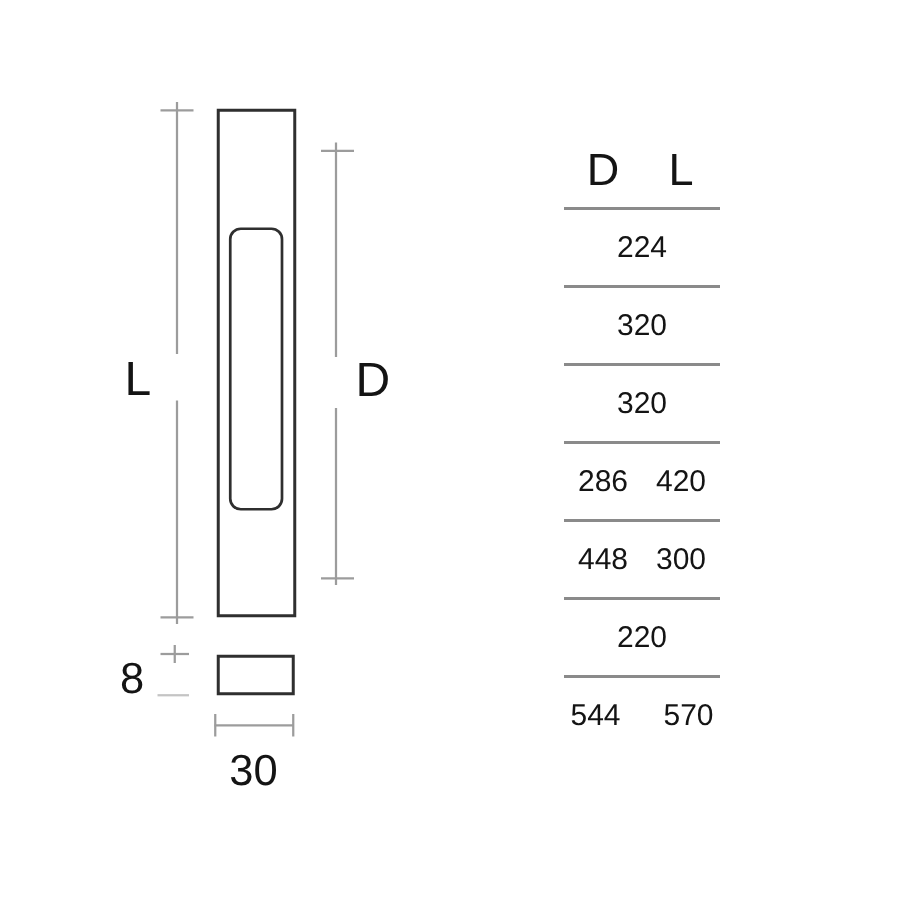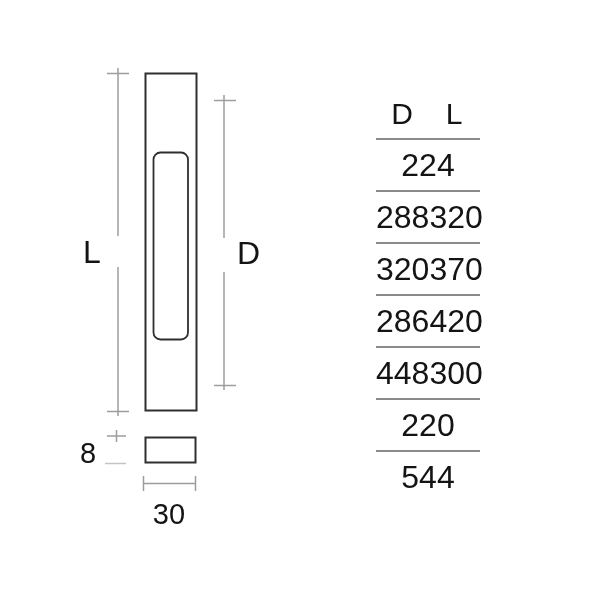--- a/index.html
+++ b/index.html
@@ -27,21 +27,21 @@
   }
   .lbl.small { font-size: 29px; }
   .lbl.w30 { width: 60px; text-align: center; }
 
   .size-table { position: absolute; left: 376px; top: 90px; width: 104px; }
   .t-header { height: 48px; display: flex; border-bottom: 2px solid var(--table-rule, #8a8a8a); }
   .t-row { height: 50px; display: flex; border-bottom: 2px solid var(--table-rule, #8a8a8a); }
   .t-row:last-child { border-bottom: none; gap: 20px; }
   .t-header .cell, .t-row .cell {
     flex: 1; display: flex; align-items: center; justify-content: center;
-    color: var(--text, #141414); font-size: 32px;
+    color: var(--text, #141414); font-size: 20px;
   }
   .t-header .cell { font-size: 30px; }
 </style>
 </head>
 <body style="--background: #ffffff; --stroke-dark: #2f2f2f; --stroke-dim: #9c9c9c; --stroke-dim-light: #c4c4c4; --table-rule: #8a8a8a; --text: #141414;">
 
 <div class="canvas">
 
   <svg class="linework" viewBox="0 0 600 600" xmlns="http://www.w3.org/2000/svg">
 
@@ -84,36 +84,35 @@
 
   <div class="size-table">
     <div class="t-header">
       <span class="cell">D</span>
       <span class="cell">L</span>
     </div>
     <div class="t-row">
       <span class="cell">224</span>
     </div>
     <div class="t-row">
-      <span class="cell">288</span>
       <span class="cell">320</span>
     </div>
     <div class="t-row">
       <span class="cell">320</span>
-      <span class="cell">370</span>
     </div>
     <div class="t-row">
       <span class="cell">286</span>
       <span class="cell">420</span>
     </div>
     <div class="t-row">
       <span class="cell">448</span>
       <span class="cell">300</span>
     </div>
     <div class="t-row">
       <span class="cell">220</span>
     </div>
     <div class="t-row">
       <span class="cell">544</span>
+      <span class="cell">570</span>
     </div>
   </div>
 
 </div>
 
 </body></html>

